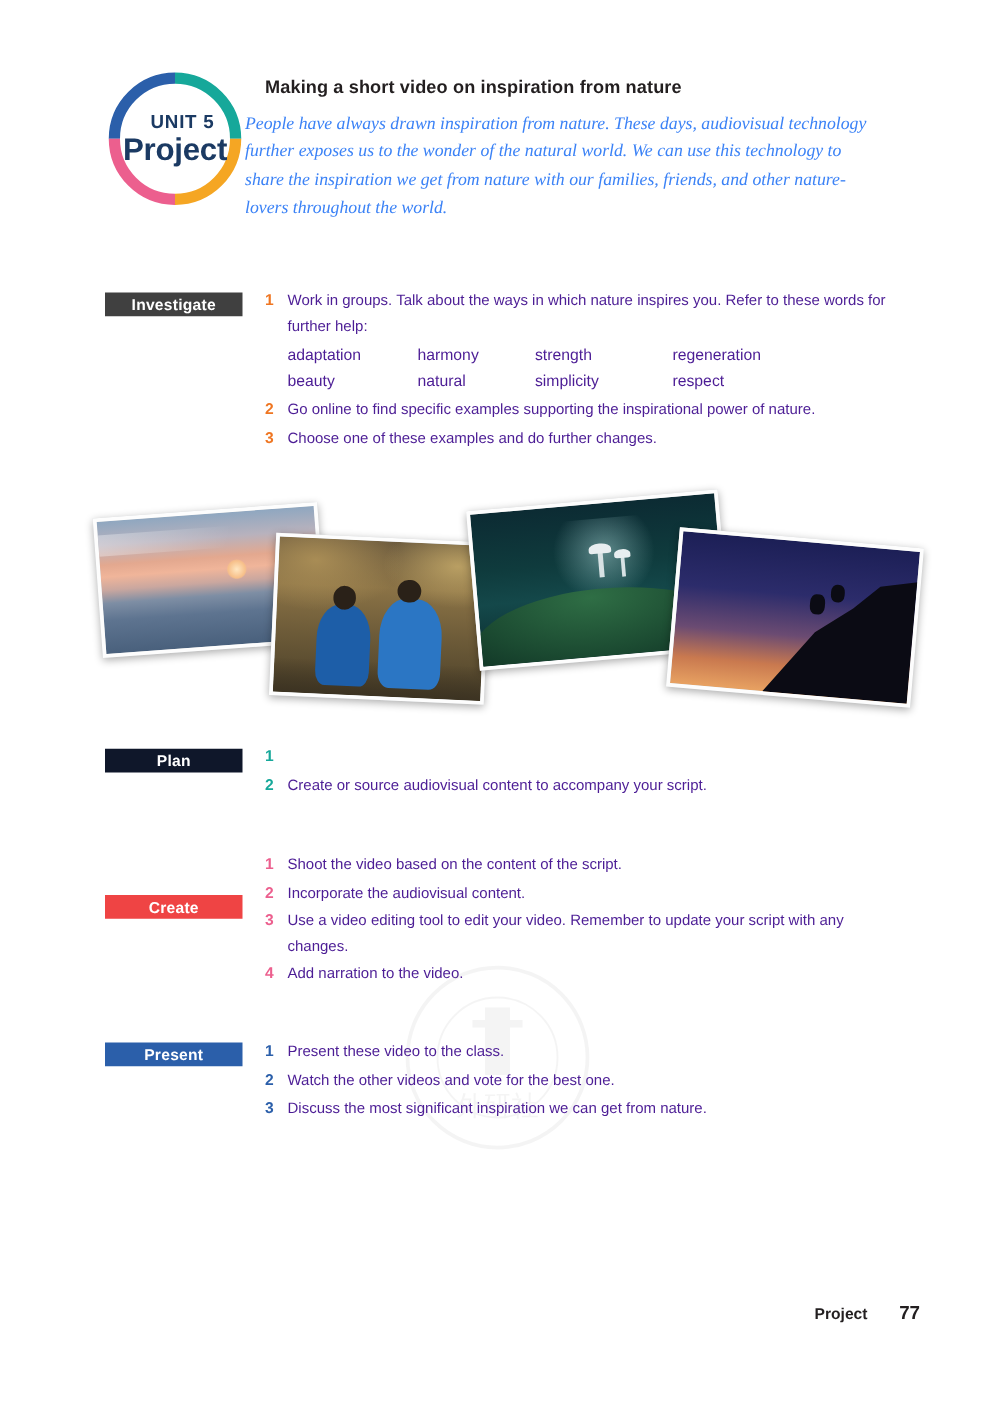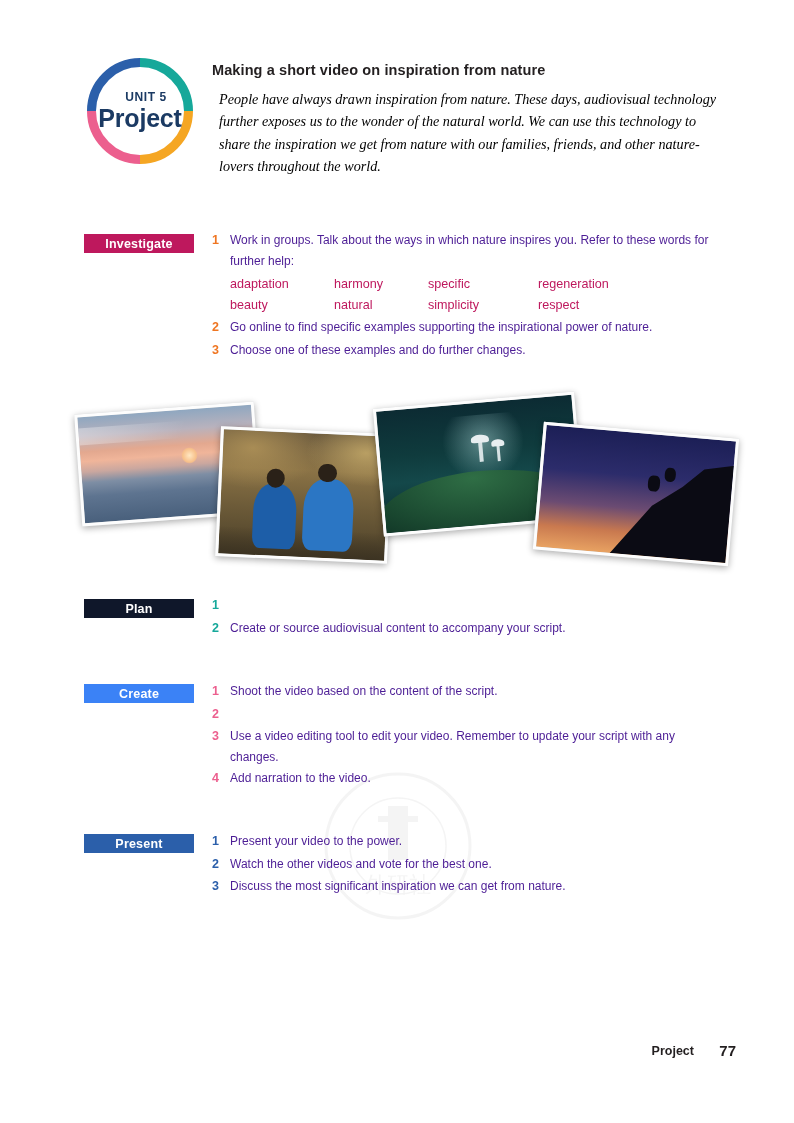--- a/index.html
+++ b/index.html
@@ -43,21 +43,21 @@
     top: 0;
     width: 112px;
     height: 112px;
     display: flex;
     flex-direction: column;
     align-items: center;
     justify-content: center;
     text-align: center;
   }
   .unit-badge .unit-label {
-    font-size: 12px;
+    font-size: 15px;
     letter-spacing: 0.6px;
     color: #1b3a63;
     font-weight: bold;
     line-height: 1;
     margin-bottom: 3px;
     padding-left: 12px;
   }
   .unit-badge .unit-word {
     font-size: 25px;
     color: #1b3a63;
@@ -71,28 +71,28 @@
     left: 212px;
     top: 62px;
     width: 520px;
     font-size: 14.5px;
     font-weight: bold;
     color: #231f20;
     letter-spacing: 0.1px;
   }
   .header-intro {
     position: absolute;
-    left: 219px;
+    left: 196px;
     top: 88px;
     width: 508px;
     font-family: "Liberation Serif", serif;
     font-style: italic;
     font-size: 14.2px;
     line-height: 1.58;
-    color: #000000;
+    color: #3b82f6;
   }
 
   
   .sec-label {
     position: absolute;
     width: 110px;
     height: 19px;
     display: flex;
     align-items: center;
     justify-content: center;
@@ -123,33 +123,33 @@
     font-size: 12px;
     line-height: 1.72;
     color: #4c1d95;
   }
 
   .words-grid {
     display: grid;
     grid-template-columns: 104px 94px 110px 120px;
     font-size: 12.6px;
     line-height: 1.62;
-    color: #be185d;
+    color: #4c1d95;
     margin: 3px 0 2px 0;
   }
 
   
   .n-orange { color: #ef7622; }
   .n-teal   { color: #16a89a; }
   .n-pink   { color: #ec5f8e; }
   .n-blue   { color: #2b5faa; }
 
-  .lbl-investigate { background: #be185d; }
+  .lbl-investigate { background: #404040; }
   .lbl-plan        { background: #0f172a; }
-  .lbl-create      { background: #3b82f6; }
+  .lbl-create      { background: #ef4444; margin-top: 32px; }
   .lbl-present     { background: #2b5faa; }
 
   
   .collage {
     position: absolute;
     left: 60px;
     top: 392px;
     width: 700px;
     height: 195px;
   }
@@ -318,21 +318,21 @@
 <div class="sec-label lbl-investigate" style="left:84px; top:234px;">Investigate</div>
 
 <div class="steps" style="left:212px; top:230px; width:510px;">
   <div class="step">
     <div class="num n-orange">1</div>
     <div class="txt">Work in groups. Talk about the ways in which nature inspires you. Refer to these words for further help:</div>
   </div>
   <div class="words-grid" style="margin-left:18px;">
     <div>adaptation</div>
     <div>harmony</div>
-    <div>specific</div>
+    <div>strength</div>
     <div>regeneration</div>
     <div>beauty</div>
     <div>natural</div>
     <div>simplicity</div>
     <div>respect</div>
   </div>
   <div class="step">
     <div class="num n-orange">2</div>
     <div class="txt">Go online to find specific examples supporting the inspirational power of nature.</div>
   </div>
@@ -393,20 +393,21 @@
 
 <div class="sec-label lbl-create" style="left:84px; top:684px;">Create</div>
 
 <div class="steps" style="left:212px; top:681px; width:512px;">
   <div class="step">
     <div class="num n-pink">1</div>
     <div class="txt">Shoot the video based on the content of the script.</div>
   </div>
   <div class="step">
     <div class="num n-pink">2</div>
+    <div class="txt">Incorporate the audiovisual content.</div>
   </div>
   <div class="step">
     <div class="num n-pink">3</div>
     <div class="txt">Use a video editing tool to edit your video. Remember to update your script with any changes.</div>
   </div>
   <div class="step">
     <div class="num n-pink">4</div>
     <div class="txt">Add narration to the video.</div>
   </div>
 </div>
@@ -419,21 +420,21 @@
     <rect x="56" y="46" width="40" height="6" fill="#8a8a8a"></rect>
     <text x="76" y="122" font-size="22" font-family="'DejaVu Sans', sans-serif" text-anchor="middle" fill="#8a8a8a">外研社</text>
   </svg>
 </div>
 
 <div class="sec-label lbl-present" style="left:84px; top:834px;">Present</div>
 
 <div class="steps" style="left:212px; top:831px; width:510px;">
   <div class="step">
     <div class="num n-blue">1</div>
-    <div class="txt">Present your video to the power.</div>
+    <div class="txt">Present these video to the class.</div>
   </div>
   <div class="step">
     <div class="num n-blue">2</div>
     <div class="txt">Watch the other videos and vote for the best one.</div>
   </div>
   <div class="step">
     <div class="num n-blue">3</div>
     <div class="txt">Discuss the most significant inspiration we can get from nature.</div>
   </div>
 </div>

